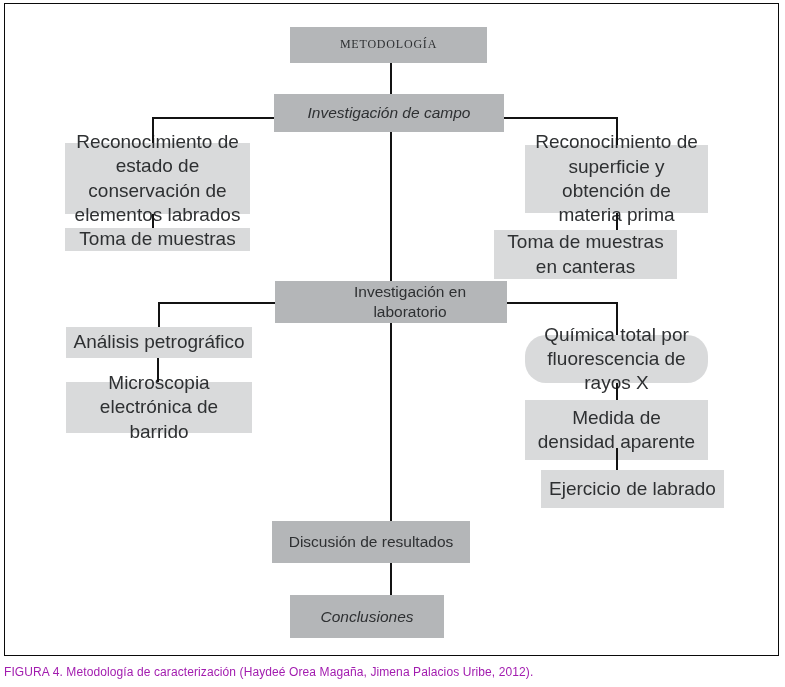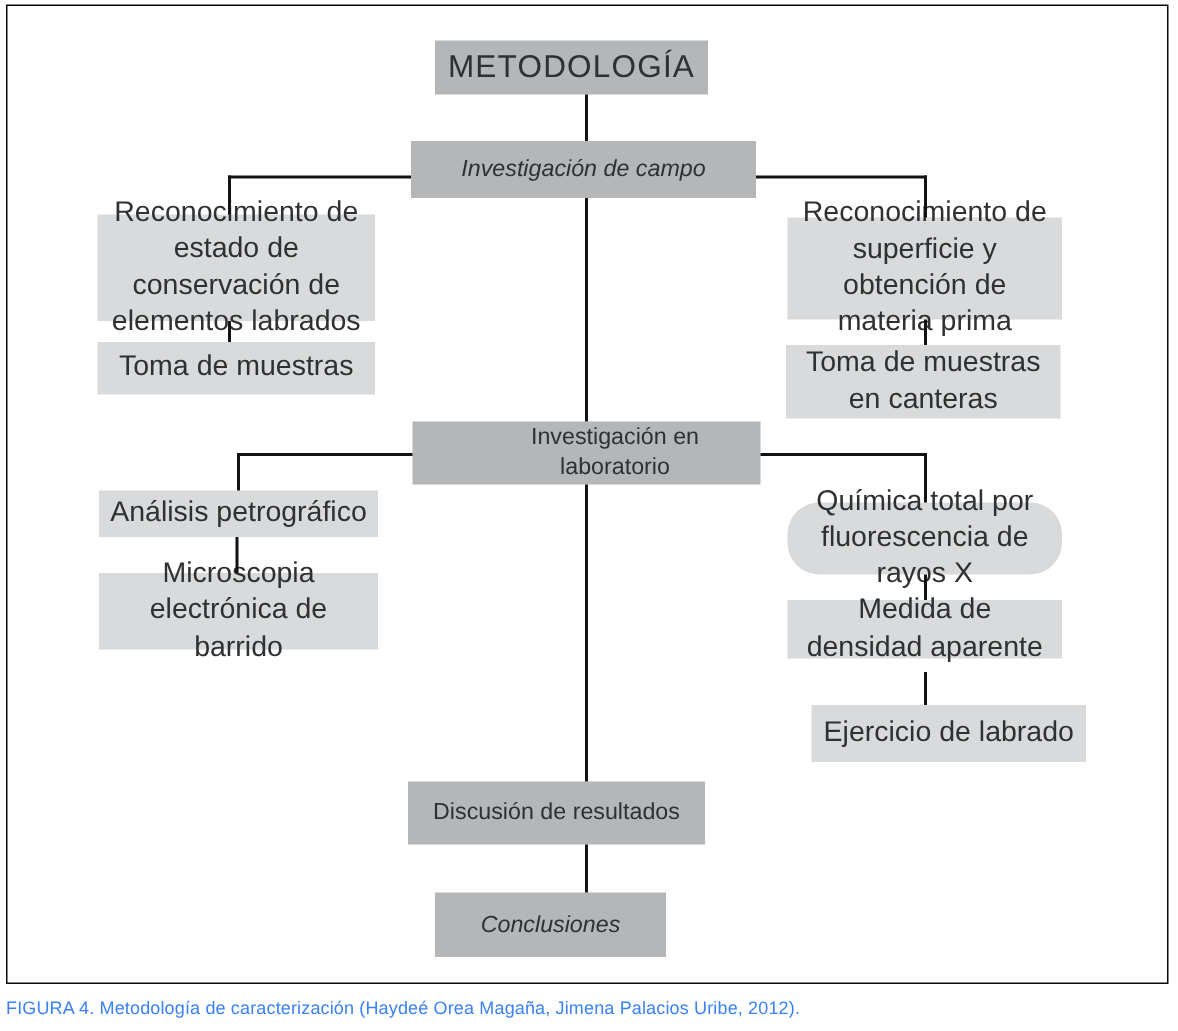--- a/index.html
+++ b/index.html
@@ -26,44 +26,44 @@
     justify-content: center;
     text-align: center;
     color: #2e3032;
     box-sizing: border-box;
     padding: 2px 6px;
     line-height: 1.28;
   }
   .primary   { background: #b4b6b8; font-size: 15.5px; }
   .secondary { background: #d9dadb; font-size: 19px; }
 
-  .n-metodologia   { left: 290px; top: 27px;  width: 182px; height: 36px; font-size: 21px; letter-spacing: 0.8px; }
+  .n-metodologia   { left: 290px; top: 27px;  width: 197px; height: 36px; font-size: 12px; letter-spacing: 0.8px; font-family: Liberation Serif, serif; }
   .n-campo         { left: 274px; top: 94px;  width: 230px; height: 38px; font-style: italic; }
   .n-laboratorio   { left: 275px; top: 281px; width: 232px; height: 42px; padding-left: 44px; }
   .n-discusion     { left: 272px; top: 521px; width: 198px; height: 42px; }
   .n-conclusiones  { left: 290px; top: 595px; width: 154px; height: 43px; font-style: italic; }
 
   .n-recon-estado     { left: 65px;  top: 143px; width: 185px; height: 71px; }
-  .n-toma-muestras    { left: 65px;  top: 228px; width: 185px; height: 35px; }
+  .n-toma-muestras    { left: 65px;  top: 228px; width: 185px; height: 23px; }
   .n-analisis         { left: 66px;  top: 327px; width: 186px; height: 31px; }
   .n-microscopia      { left: 66px;  top: 382px; width: 186px; height: 51px; }
 
   .n-recon-superficie { left: 525px; top: 145px; width: 183px; height: 68px; }
-  .n-toma-canteras    { left: 524px; top: 230px; width: 183px; height: 49px; }
+  .n-toma-canteras    { left: 494px; top: 230px; width: 183px; height: 49px; }
   .n-quimica          { left: 525px; top: 335px; width: 183px; height: 48px; border-radius: 21px; }
-  .n-medida           { left: 525px; top: 400px; width: 183px; height: 39px; }
+  .n-medida           { left: 525px; top: 400px; width: 183px; height: 60px; }
   .n-ejercicio        { left: 525px; top: 470px; width: 183px; height: 38px; margin-left: 16px; }
 
   .line { position: absolute; background: #131313; }
 
   .caption {
     position: absolute;
     left: 4px; top: 665px;
     font-size: 12px;
-    color: #3b82f6;
+    color: #a21caf;
     letter-spacing: 0.1px;
     white-space: nowrap;
   }
 </style>
 </head>
 <body>
 
 <div id="canvas">
 
   <div class="figure-border"></div>

